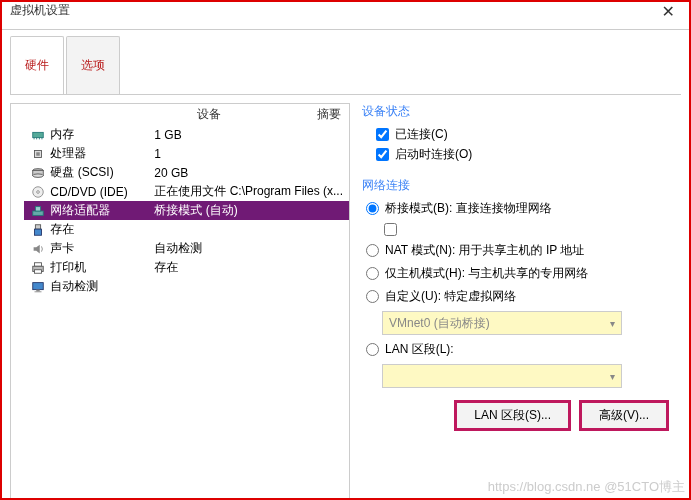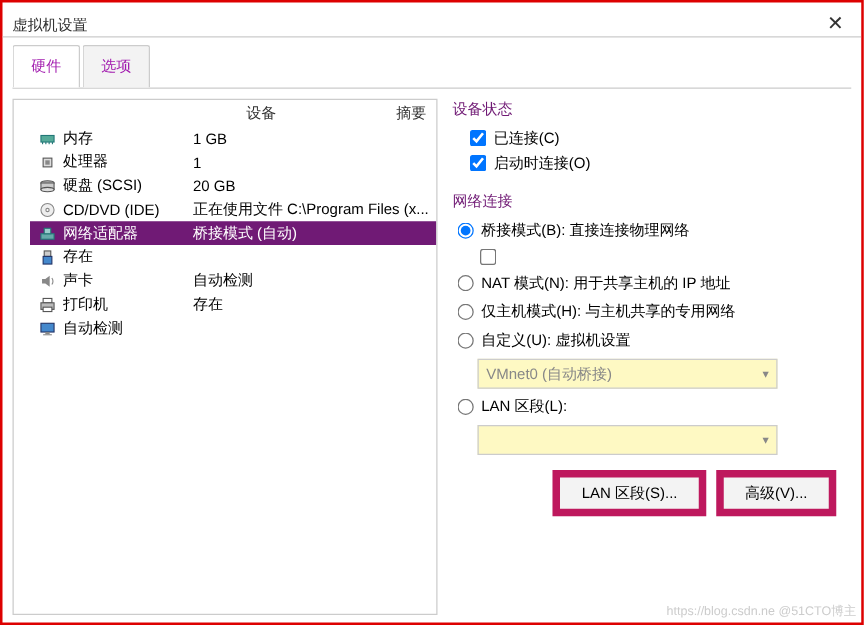--- a/index.html
+++ b/index.html
@@ -1,46 +1,46 @@
 <!DOCTYPE html>
 <html><head>
 <meta charset="utf-8">
 <style>
 * { box-sizing: border-box; margin: 0; padding: 0; font-family: "Microsoft YaHei", "Segoe UI", sans-serif; font-size: 12px; }
 body { background: #fff; width: 691px; height: 500px; overflow: hidden; border: 2px solid #d00; }
-.titlebar { height: 28px; border-bottom: 1px solid #ccc; display: flex; align-items: flex-end; padding: 0 8px; }
+.titlebar { height: 28px; border-bottom: 1px solid #ccc; display: flex; align-items: flex-start; padding: 0 8px; }
 .titlebar .title { flex: 1; color: #333; }
 .titlebar .close { font-size: 16px; color: #333; cursor: pointer; padding: 0 6px; }
 .tabs { display: flex; padding: 6px 8px 0 8px; }
-.tab { padding: 8px 14px; border: 1px solid #ccc; border-bottom: none; background: #fff; color: #a21caf; margin-right: 2px; border-radius: 2px 2px 0 0; cursor: pointer; }
+.tab { padding: 20px 14px; border: 1px solid #ccc; border-bottom: none; background: #fff; color: #b91c1c; margin-right: 2px; border-radius: 2px 2px 0 0; cursor: pointer; }
 .tab.inactive { background: #f3f3f3; }
 .content { display: flex; height: calc(100% - 66px); border-top: 1px solid #ccc; margin: 0 8px; }
 .left-panel { width: 340px; border: 1px solid #ccc; margin: 8px 0 8px 0; display: flex; flex-direction: column; align-items: flex-end; }
 .list-header { display: flex; padding: 2px 8px; color: #333; }
 .col-device { width: 120px; }
 .col-summary { flex: 1; }
 .device-list { flex: 1; overflow: auto; }
 .device-row { display: flex; align-items: center; padding: 1px 6px; cursor: pointer; }
 .device-row.selected { background: #701a75; color: #fff; }
 .device-row .icon { width: 16px; height: 16px; margin-right: 4px; display: inline-flex; align-items: center; justify-content: center; }
 .device-row .name { width: 104px; white-space: nowrap; overflow: hidden; }
 .device-row .summary { flex: 1; white-space: nowrap; overflow: hidden; text-overflow: ellipsis; }
 .right-panel { flex: 1; padding: 8px 12px; }
 .group { margin-bottom: 14px; }
-.group-title { color: #701a75; margin-bottom: 6px; }
+.group-title { color: #3b82f6; margin-bottom: 6px; }
 .checkbox-row { display: flex; align-items: center; margin: 3px 0 3px 14px; }
 .checkbox-row input[type="checkbox"] { margin-right: 6px; }
 .radio-row { display: flex; align-items: center; margin: 6px 0 6px 4px; }
 .radio-row input[type="radio"] { margin-right: 6px; }
 .sub-checkbox { margin-left: 22px; }
 .dropdown { width: 240px; height: 24px; border: 1px solid #ccc; background: #fef9c3; color: #888; padding: 2px 6px; margin: 4px 0 4px 20px; display: flex; align-items: center; justify-content: space-between; }
 .dropdown .arrow { font-size: 10px; color: #888; }
 .button-row { display: flex; justify-content: flex-end; gap: 8px; margin-top: 12px; }
-.btn { padding: 4px 17px; border: 6px solid #be185d; background: #f3f3f3; cursor: pointer; min-width: 84px; }
-.watermark { position: absolute; right: 6px; bottom: 4px; color: #ccc; font-size: 10px; pointer-events: none; }
+.btn { padding: 4px 17px; border: 3px solid #be185d; background: #f3f3f3; cursor: pointer; min-width: 84px; }
+.watermark { position: absolute; right: 6px; bottom: 4px; color: #ccc; font-size: 13px; pointer-events: none; }
 svg { display: block; }
 </style>
 </head>
 <body>
 
 <div class="titlebar">
   <span class="title">虚拟机设置</span>
   <span class="close">✕</span>
 </div>
 
@@ -182,21 +182,21 @@
         <span>NAT 模式(N): 用于共享主机的 IP 地址</span>
       </label>
 
       <label class="radio-row">
         <input type="radio" name="net" style="">
         <span>仅主机模式(H): 与主机共享的专用网络</span>
       </label>
 
       <label class="radio-row">
         <input type="radio" name="net" style="">
-        <span>自定义(U): 虚拟机设置</span>
+        <span>自定义(U): 特定虚拟网络</span>
       </label>
       <div class="dropdown">
         <span>VMnet0 (自动桥接)</span>
         <span class="arrow">▾</span>
       </div>
 
       <label class="radio-row">
         <input type="radio" name="net" style="">
         <span>LAN 区段(L):</span>
       </label>

